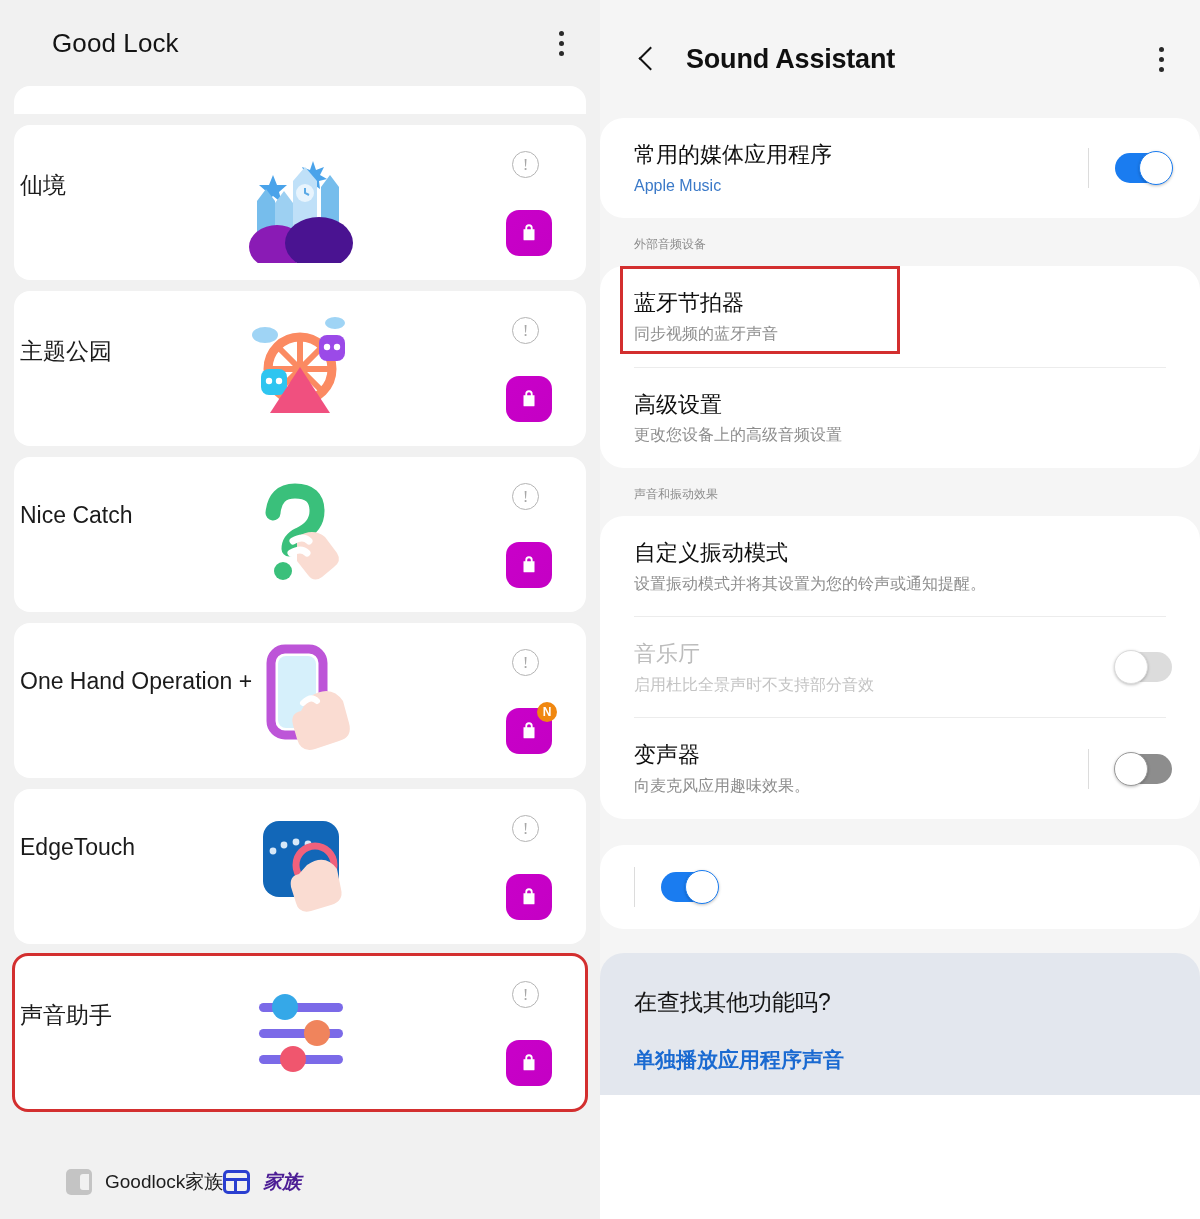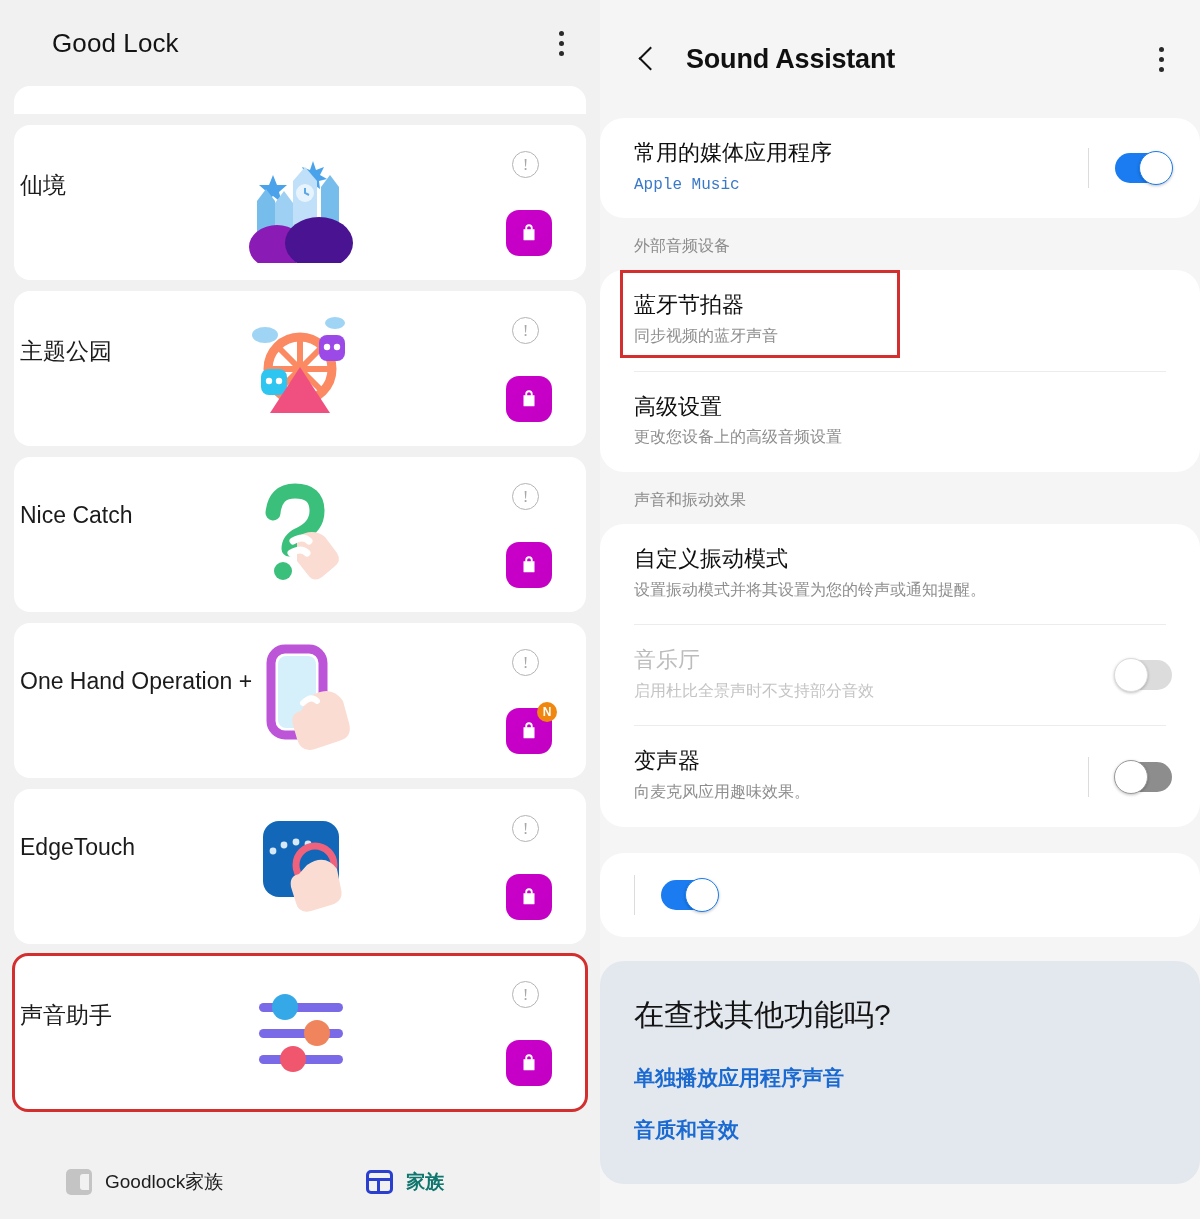--- a/index.html
+++ b/index.html
@@ -80,21 +80,21 @@
   .bottom-nav {
     position: absolute; bottom: 0; left: 0; right: 0;
     height: 74px; display: flex; align-items: center;
     background: #f1f1f1;
   }
   .nav-item {
     display: flex; align-items: center; gap: 13px;
     font-size: 19px;
   }
   .nav-item.inactive { margin-left: 66px; color: #1d1d1d; }
-  .nav-item.active { margin-left: 143px; color: #0f766e; font-weight: 700; }
+  .nav-item.active { color: #4c1d95; font-weight: 700; font-style: italic; }
   .nav-ico-gray {
     width: 26px; height: 26px; border-radius: 5px; background: #c4c4c4;
     position: relative;
   }
   .nav-ico-gray::after {
     content:''; position:absolute; right:3px; top:5px;
     width:9px; height:16px; background:#f1f1f1; border-radius:3px 0 0 3px;
   }
   .nav-ico-blue {
     width: 27px; height: 24px; border: 3px solid #2a3fd0; border-radius: 5px;
@@ -102,21 +102,21 @@
   }
   .nav-ico-blue::before {
     content:''; position:absolute; left:0; right:0; top:5px; height:3px; background:#2a3fd0;
   }
   .nav-ico-blue::after {
     content:''; position:absolute; left:8px; top:8px; bottom:0; width:3px; background:#2a3fd0;
   }
 
   
   .right-panel {
-    width: 600px; height: 1219px;
+    width: 600px; height: 1095px;
     background: #f5f5f5;
     position: relative; overflow: hidden;
   }
   .sa-header {
     height: 118px; display: flex; align-items: center;
     padding: 0 22px 0 28px; background: #f5f5f5;
   }
   .back-arrow {
     width: 40px; height: 40px; position: relative; cursor: pointer;
     flex: 0 0 auto;
@@ -126,34 +126,34 @@
     width:15px; height:15px;
     border-left: 2.6px solid #131313; border-bottom: 2.6px solid #131313;
     transform: rotate(45deg);
   }
   .sa-title {
     font-size: 27px; font-weight: 700; color: #101010;
     margin-left: 18px; flex: 1; letter-spacing: -.2px;
   }
 
   .sect-label {
-    font-size: 16px; color: #8c8c8c;
+    font-size: 12px; color: #8c8c8c;
     padding: 18px 0 13px 34px;
   }
   .sa-card {
     background: #ffffff; border-radius: 24px;
     margin: 0 0px;
   }
   .sa-row {
     position: relative;
     padding: 22px 28px 22px 34px;
     display: flex; align-items: center;
     min-height: 60px;
   }
-  .sa-row .txt { flex: 1; min-width: 0; font-family: Liberation Mono, monospace; }
+  .sa-row .txt { flex: 1; min-width: 0; }
   .sa-row .t1 { font-size: 22px; color: #0f0f0f; line-height: 1.35; }
   .sa-row .t2 { font-size: 16px; color: #8e8e8e; margin-top: 5px; line-height: 1.35; }
   .sa-row .t2.blue { color: #3a79c8; }
   .sa-row.dim .t1 { color: #bcbcbc; }
   .sa-row.dim .t2 { color: #c4c4c4; }
   .divider { height: 1px; background: #ececec; margin: 0 34px; }
 
   .sw-wrap { display: flex; align-items: center; flex: 0 0 auto; }
   .sw-sep { width: 1px; height: 40px; background: #dcdcdc; margin-right: 26px; }
   .toggle {
@@ -173,21 +173,21 @@
   .toggle.disabled .knob { left: -1px; border: 1.5px solid #dcdcdc; }
 
   .hl-box {
     position: absolute; border: 3px solid #d32f2f;
     pointer-events: none; z-index: 20;
   }
   .info-card {
     background: #e3e7ee; border-radius: 24px;
     margin: 24px 0 0 0; padding: 34px 34px 40px 34px;
   }
-  .info-q { font-size: 30px; color: #141414; margin-bottom: 28px; }
+  .info-q { font-size: 23px; color: #141414; margin-bottom: 28px; }
   .info-link {
     font-size: 21px; color: #1a6ad1; font-weight: 700;
     margin-bottom: 24px; display: block; cursor: pointer;
   }
   .info-link:last-child { margin-bottom: 0; }
 </style>
 </head>
 <body>
 
 <div class="screen">

